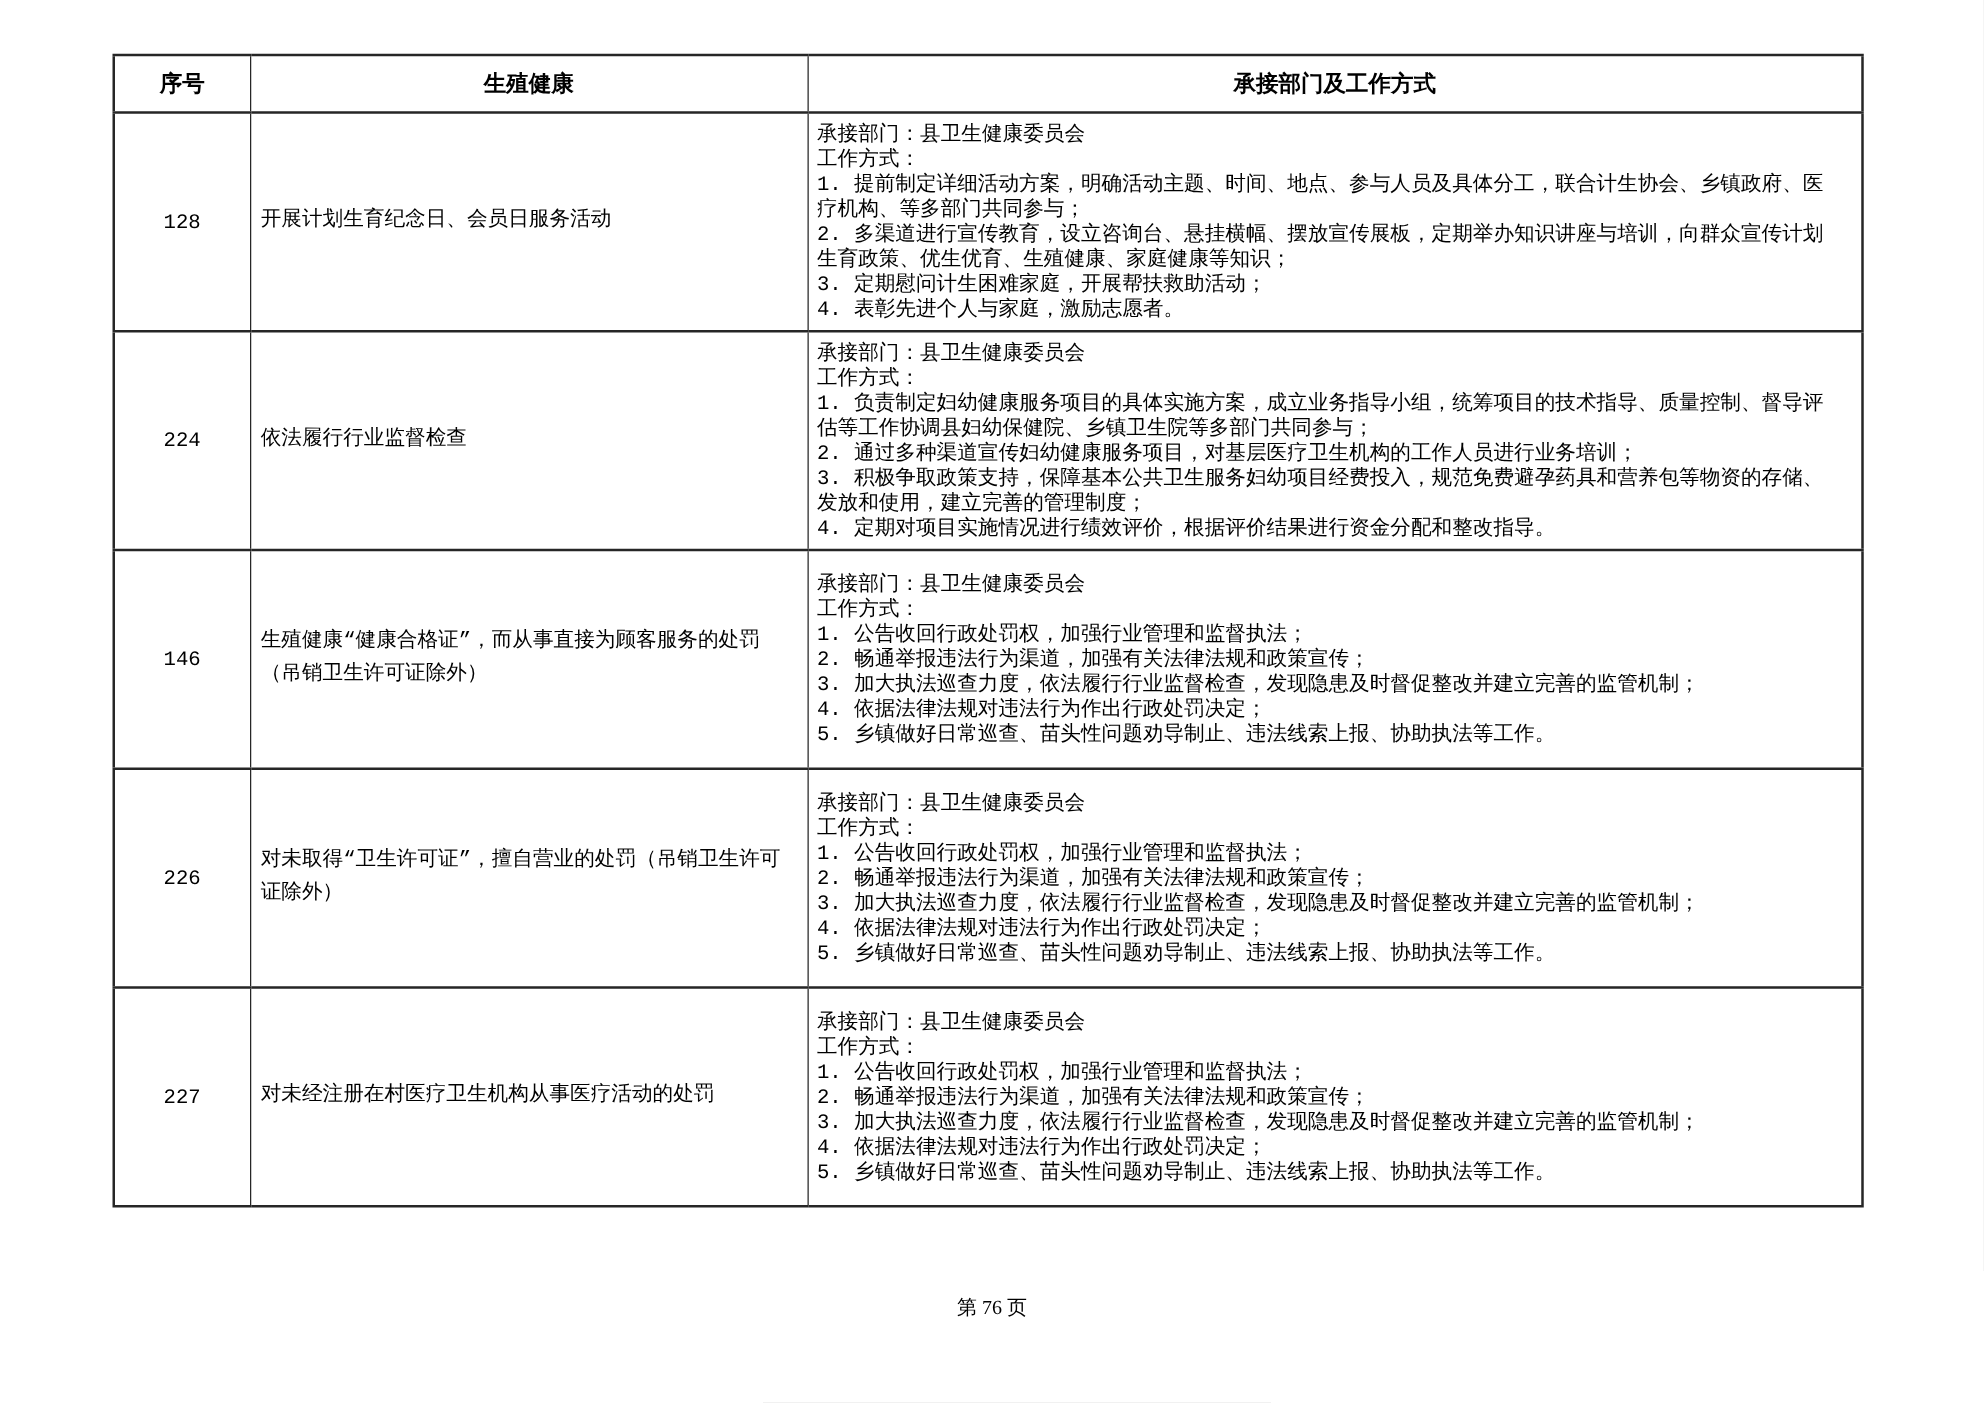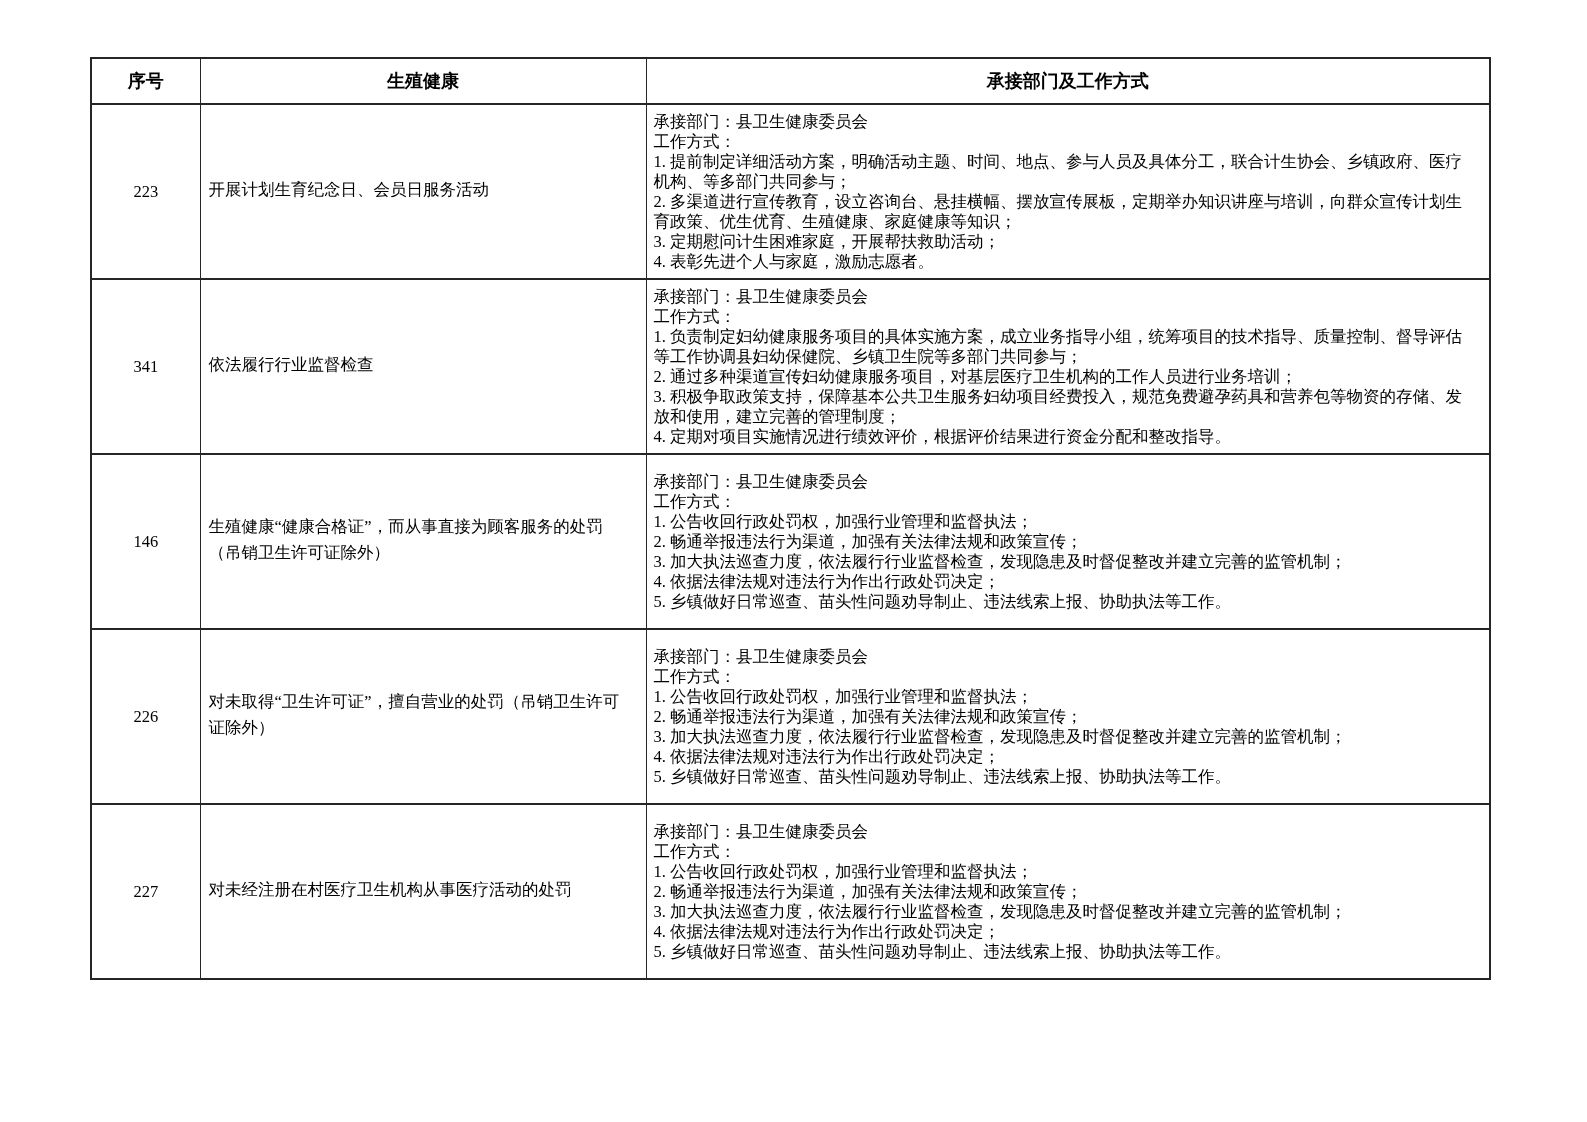--- a/index.html
+++ b/index.html
@@ -9,25 +9,26 @@
     width: 1587px;
     height: 1122px;
     background: #ffffff;
     font-family: "Liberation Serif", "DejaVu Serif", serif;
     color: #000000;
     overflow: hidden;
   }
   table.doc-table {
     position: absolute;
     left: 90px;
-    top: 57px;
+    top: 43px;
     width: 1399px;
     border-collapse: collapse;
     table-layout: fixed;
     border: 2px solid #262626;
+    font-family: Liberation Mono, monospace;
   }
   table.doc-table th,
   table.doc-table td {
     border: 1px solid #262626;
     border-top-width: 2px;
     border-bottom-width: 2px;
     vertical-align: middle;
   }
   th.h-cell {
     height: 46px;
@@ -75,31 +76,31 @@
     </colgroup>
     <thead>
       <tr>
         <th class="h-cell">序号</th>
         <th class="h-cell">生殖健康</th>
         <th class="h-cell">承接部门及工作方式</th>
       </tr>
     </thead>
     <tbody>
       <tr>
-        <td class="no-cell">223</td>
+        <td class="no-cell">128</td>
         <td class="name-cell">开展计划生育纪念日、会员日服务活动</td>
         <td class="detail-cell">承接部门：县卫生健康委员会
 工作方式：
 1. 提前制定详细活动方案，明确活动主题、时间、地点、参与人员及具体分工，联合计生协会、乡镇政府、医疗机构、等多部门共同参与；
 2. 多渠道进行宣传教育，设立咨询台、悬挂横幅、摆放宣传展板，定期举办知识讲座与培训，向群众宣传计划生育政策、优生优育、生殖健康、家庭健康等知识；
 3. 定期慰问计生困难家庭，开展帮扶救助活动；
 4. 表彰先进个人与家庭，激励志愿者。</td>
       </tr>
       <tr>
-        <td class="no-cell">341</td>
+        <td class="no-cell">224</td>
         <td class="name-cell">依法履行行业监督检查</td>
         <td class="detail-cell">承接部门：县卫生健康委员会
 工作方式：
 1. 负责制定妇幼健康服务项目的具体实施方案，成立业务指导小组，统筹项目的技术指导、质量控制、督导评估等工作协调县妇幼保健院、乡镇卫生院等多部门共同参与；
 2. 通过多种渠道宣传妇幼健康服务项目，对基层医疗卫生机构的工作人员进行业务培训；
 3. 积极争取政策支持，保障基本公共卫生服务妇幼项目经费投入，规范免费避孕药具和营养包等物资的存储、发放和使用，建立完善的管理制度；
 4. 定期对项目实施情况进行绩效评价，根据评价结果进行资金分配和整改指导。</td>
       </tr>
       <tr>
         <td class="no-cell">146</td>
@@ -130,14 +131,15 @@
 工作方式：
 1. 公告收回行政处罚权，加强行业管理和监督执法；
 2. 畅通举报违法行为渠道，加强有关法律法规和政策宣传；
 3. 加大执法巡查力度，依法履行行业监督检查，发现隐患及时督促整改并建立完善的监管机制；
 4. 依据法律法规对违法行为作出行政处罚决定；
 5. 乡镇做好日常巡查、苗头性问题劝导制止、违法线索上报、协助执法等工作。</td>
       </tr>
     </tbody>
   </table>
 
+  <div class="page-footer">第 76 页</div>
 
 </div>
 
 </body></html>

